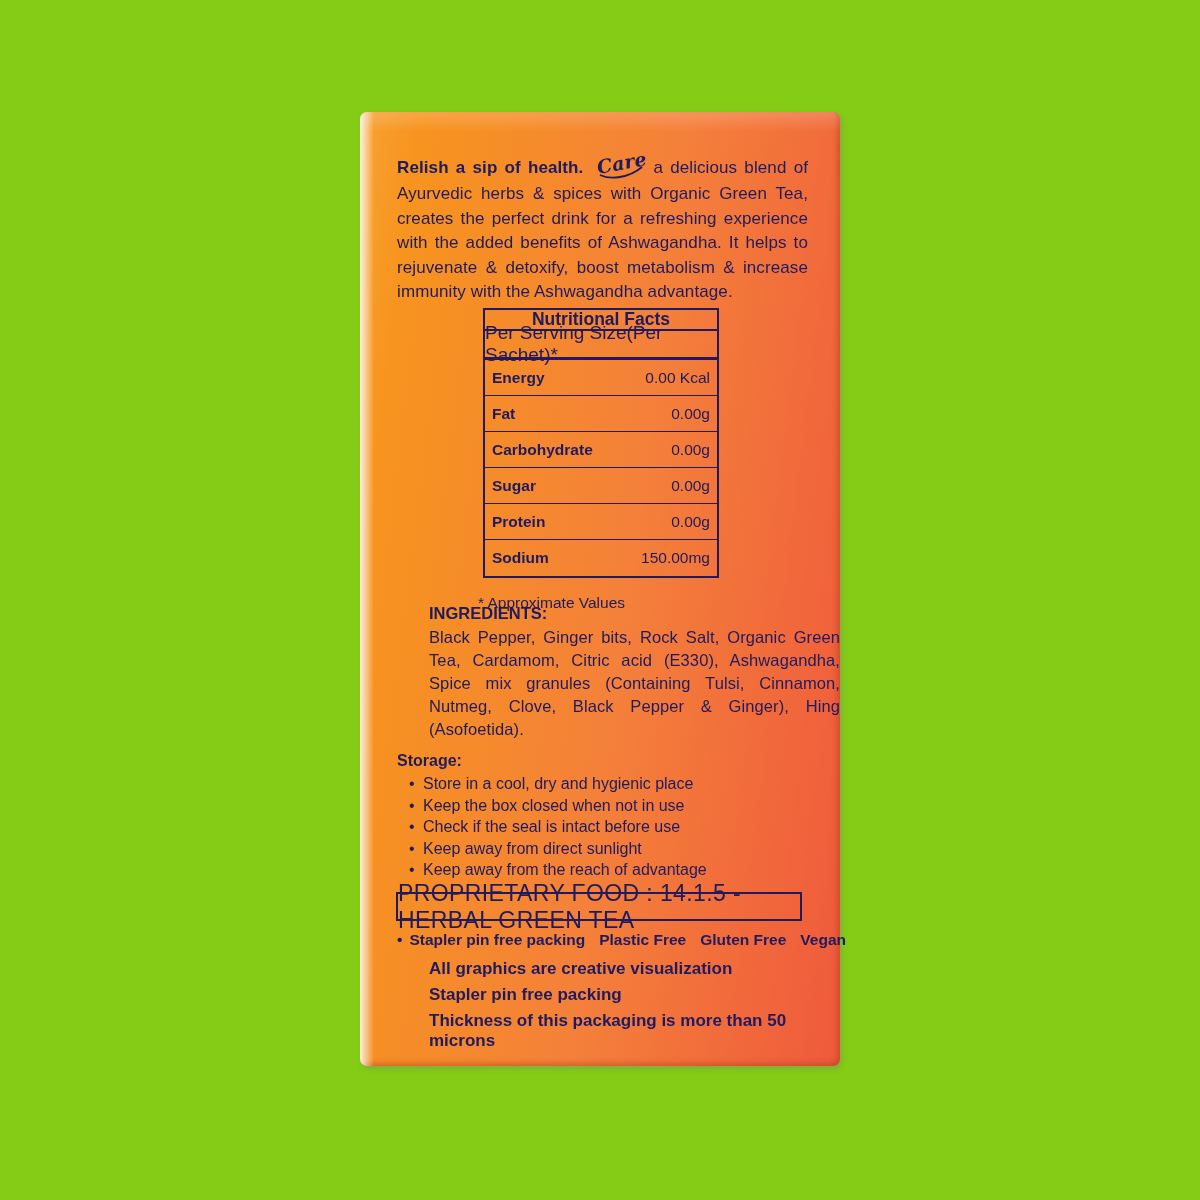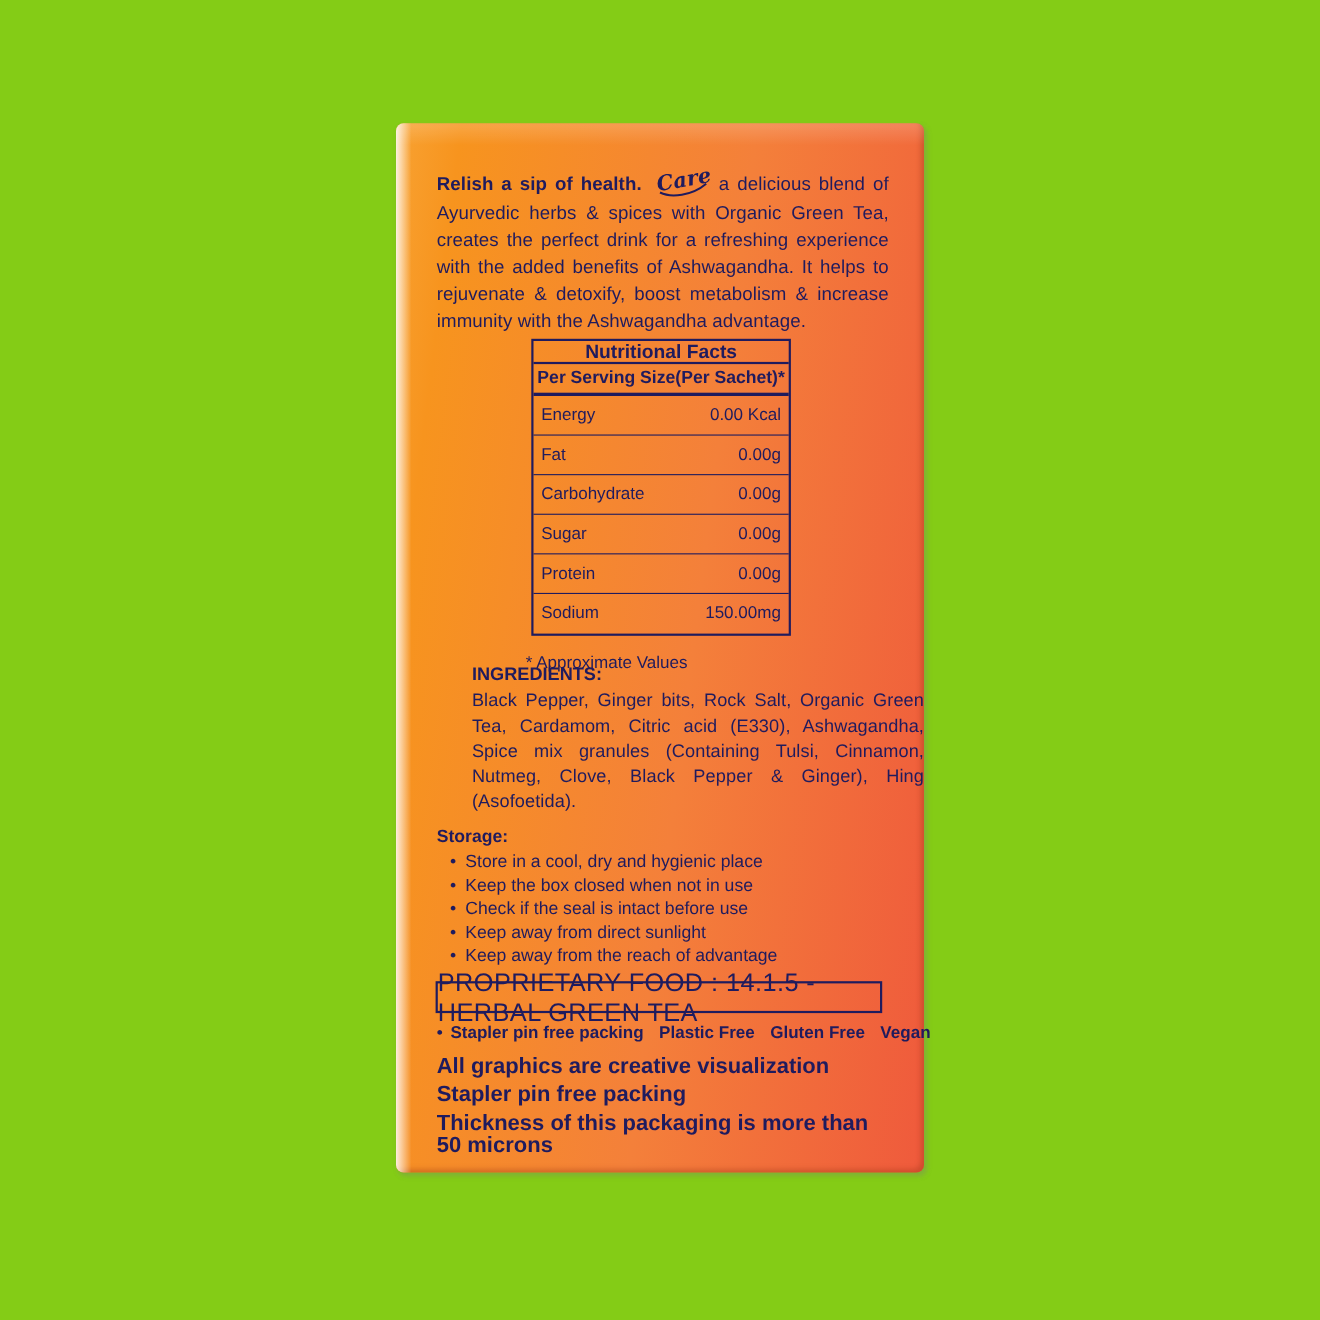--- a/index.html
+++ b/index.html
@@ -49,31 +49,31 @@
     position: absolute; left: 123px; top: 196px; width: 236px;
     border: 2px solid #1f1b5e;
   }
   .nutri-title {
     height: 21px; display: flex; align-items: center; justify-content: center;
     font-weight: bold; font-size: 17.5px;
     border-bottom: 2px solid #1f1b5e;
   }
   .nutri-serving {
     height: 29px; display: flex; align-items: center; justify-content: center;
-    font-weight: bold; font-size: 16px;
+    font-weight: normal; font-size: 19px;
     border-bottom: 3px solid #1f1b5e;
   }
   .nutri-row {
     height: 36px; display: flex; align-items: center; justify-content: space-between;
     padding: 0 7px;
     font-size: 15.5px;
     border-bottom: 1.5px solid #1f1b5e;
   }
   .nutri-row:last-child { border-bottom: none; }
-  .nutri-row .lbl { font-weight: normal; text-align: right; }
+  .nutri-row .lbl { font-weight: bold; text-align: right; }
   .nutri-row .val { font-weight: normal; }
 
   .footnote {
     position: absolute; left: 118px; top: 482px;
     font-size: 15.5px;
   }
 
   .ingredients { position: absolute; left: 37px; top: 492px; width: 411px; margin-left: 32px; }
   .ingredients .head { font-weight: bold; font-size: 16.5px; margin-bottom: 3px; }
   .ingredients .body {
@@ -96,21 +96,21 @@
 
   .features {
     position: absolute; left: 37px; top: 819px; width: 420px;
     font-size: 15.5px; font-weight: bold;
     display: flex; align-items: center; white-space: nowrap;
   }
   .features .bullet { margin-right: 7px; }
   .features .sprig { margin: 0 6px 2px 8px; }
 
   .footer-lines { position: absolute; left: 37px; top: 847px; width: 420px; }
-  .footer-lines .line { font-size: 20px; font-weight: bold; line-height: 20px; margin-bottom: 6px; }
+  .footer-lines .line { font-size: 17px; font-weight: bold; line-height: 20px; margin-bottom: 6px; margin-left: 32px; }
   .footer-lines .line:nth-child(3) { margin-top: 1px; }
 </style>
 </head>
 <body>
 
 <div class="canvas">
   <div class="panel">
 
     <div class="intro">
       <span class="lead">Relish a sip of health.</span><svg class="brand-logo" width="54" height="32" viewBox="0 0 54 32">

